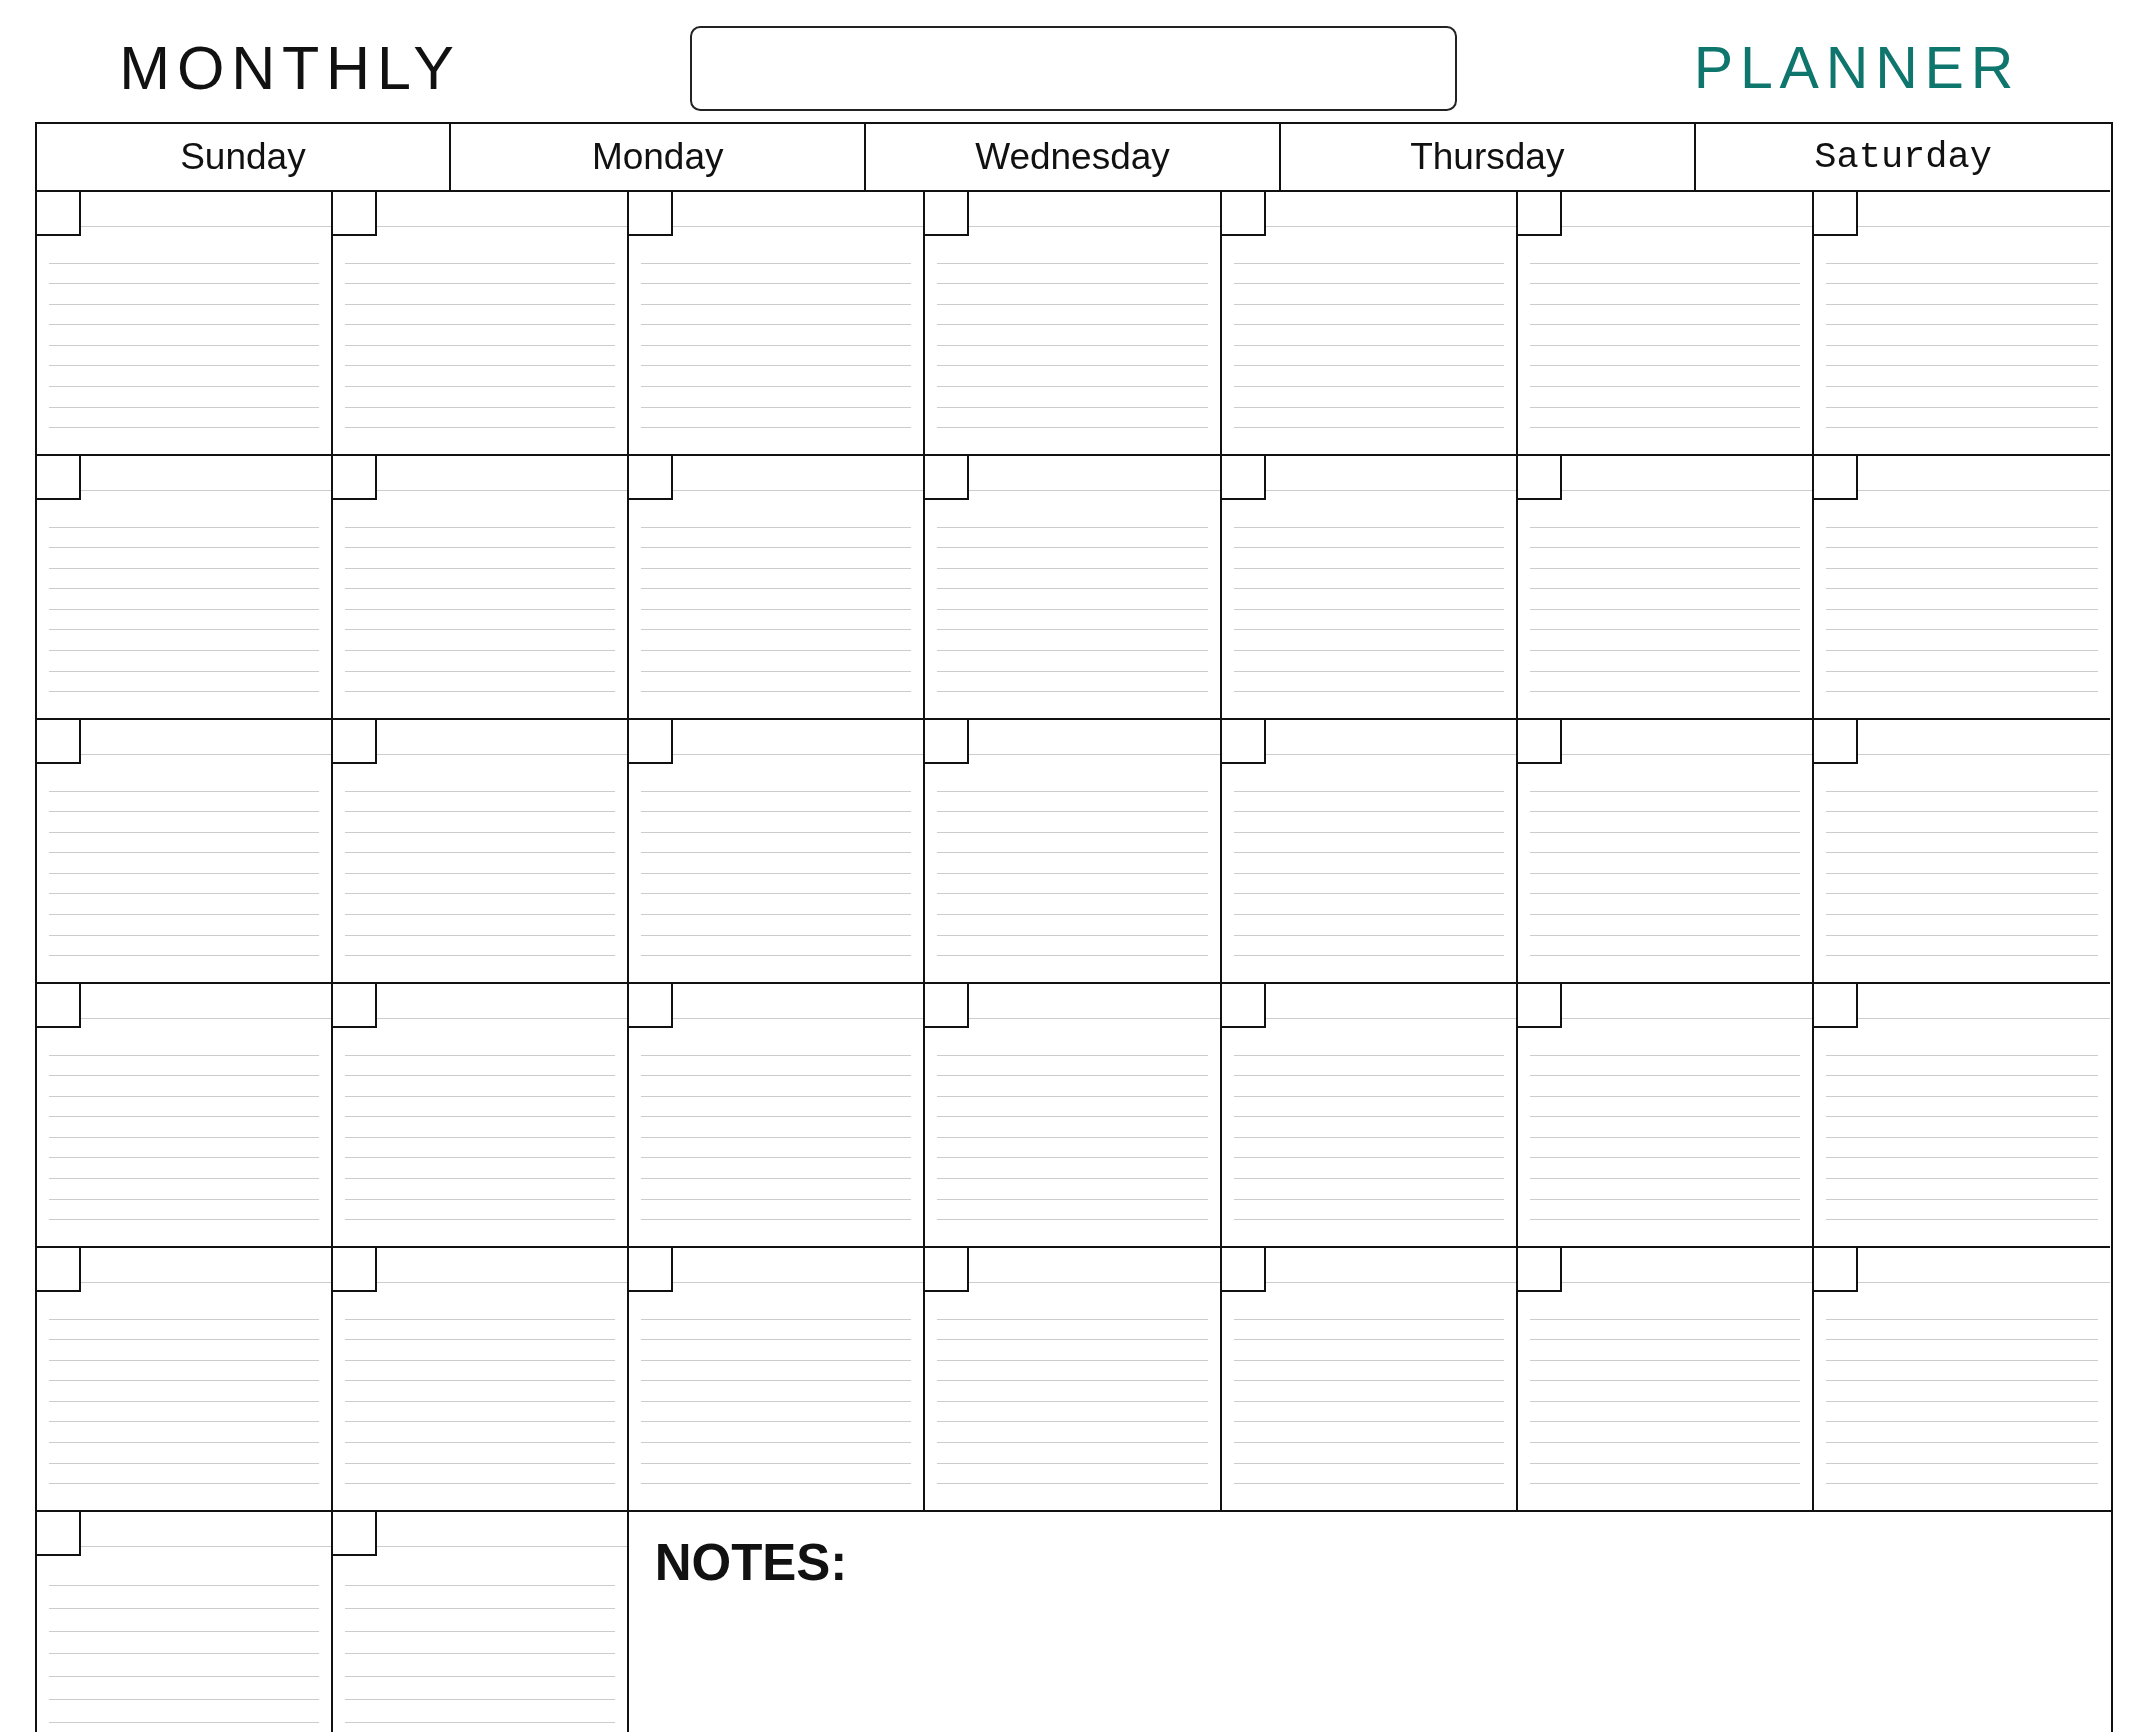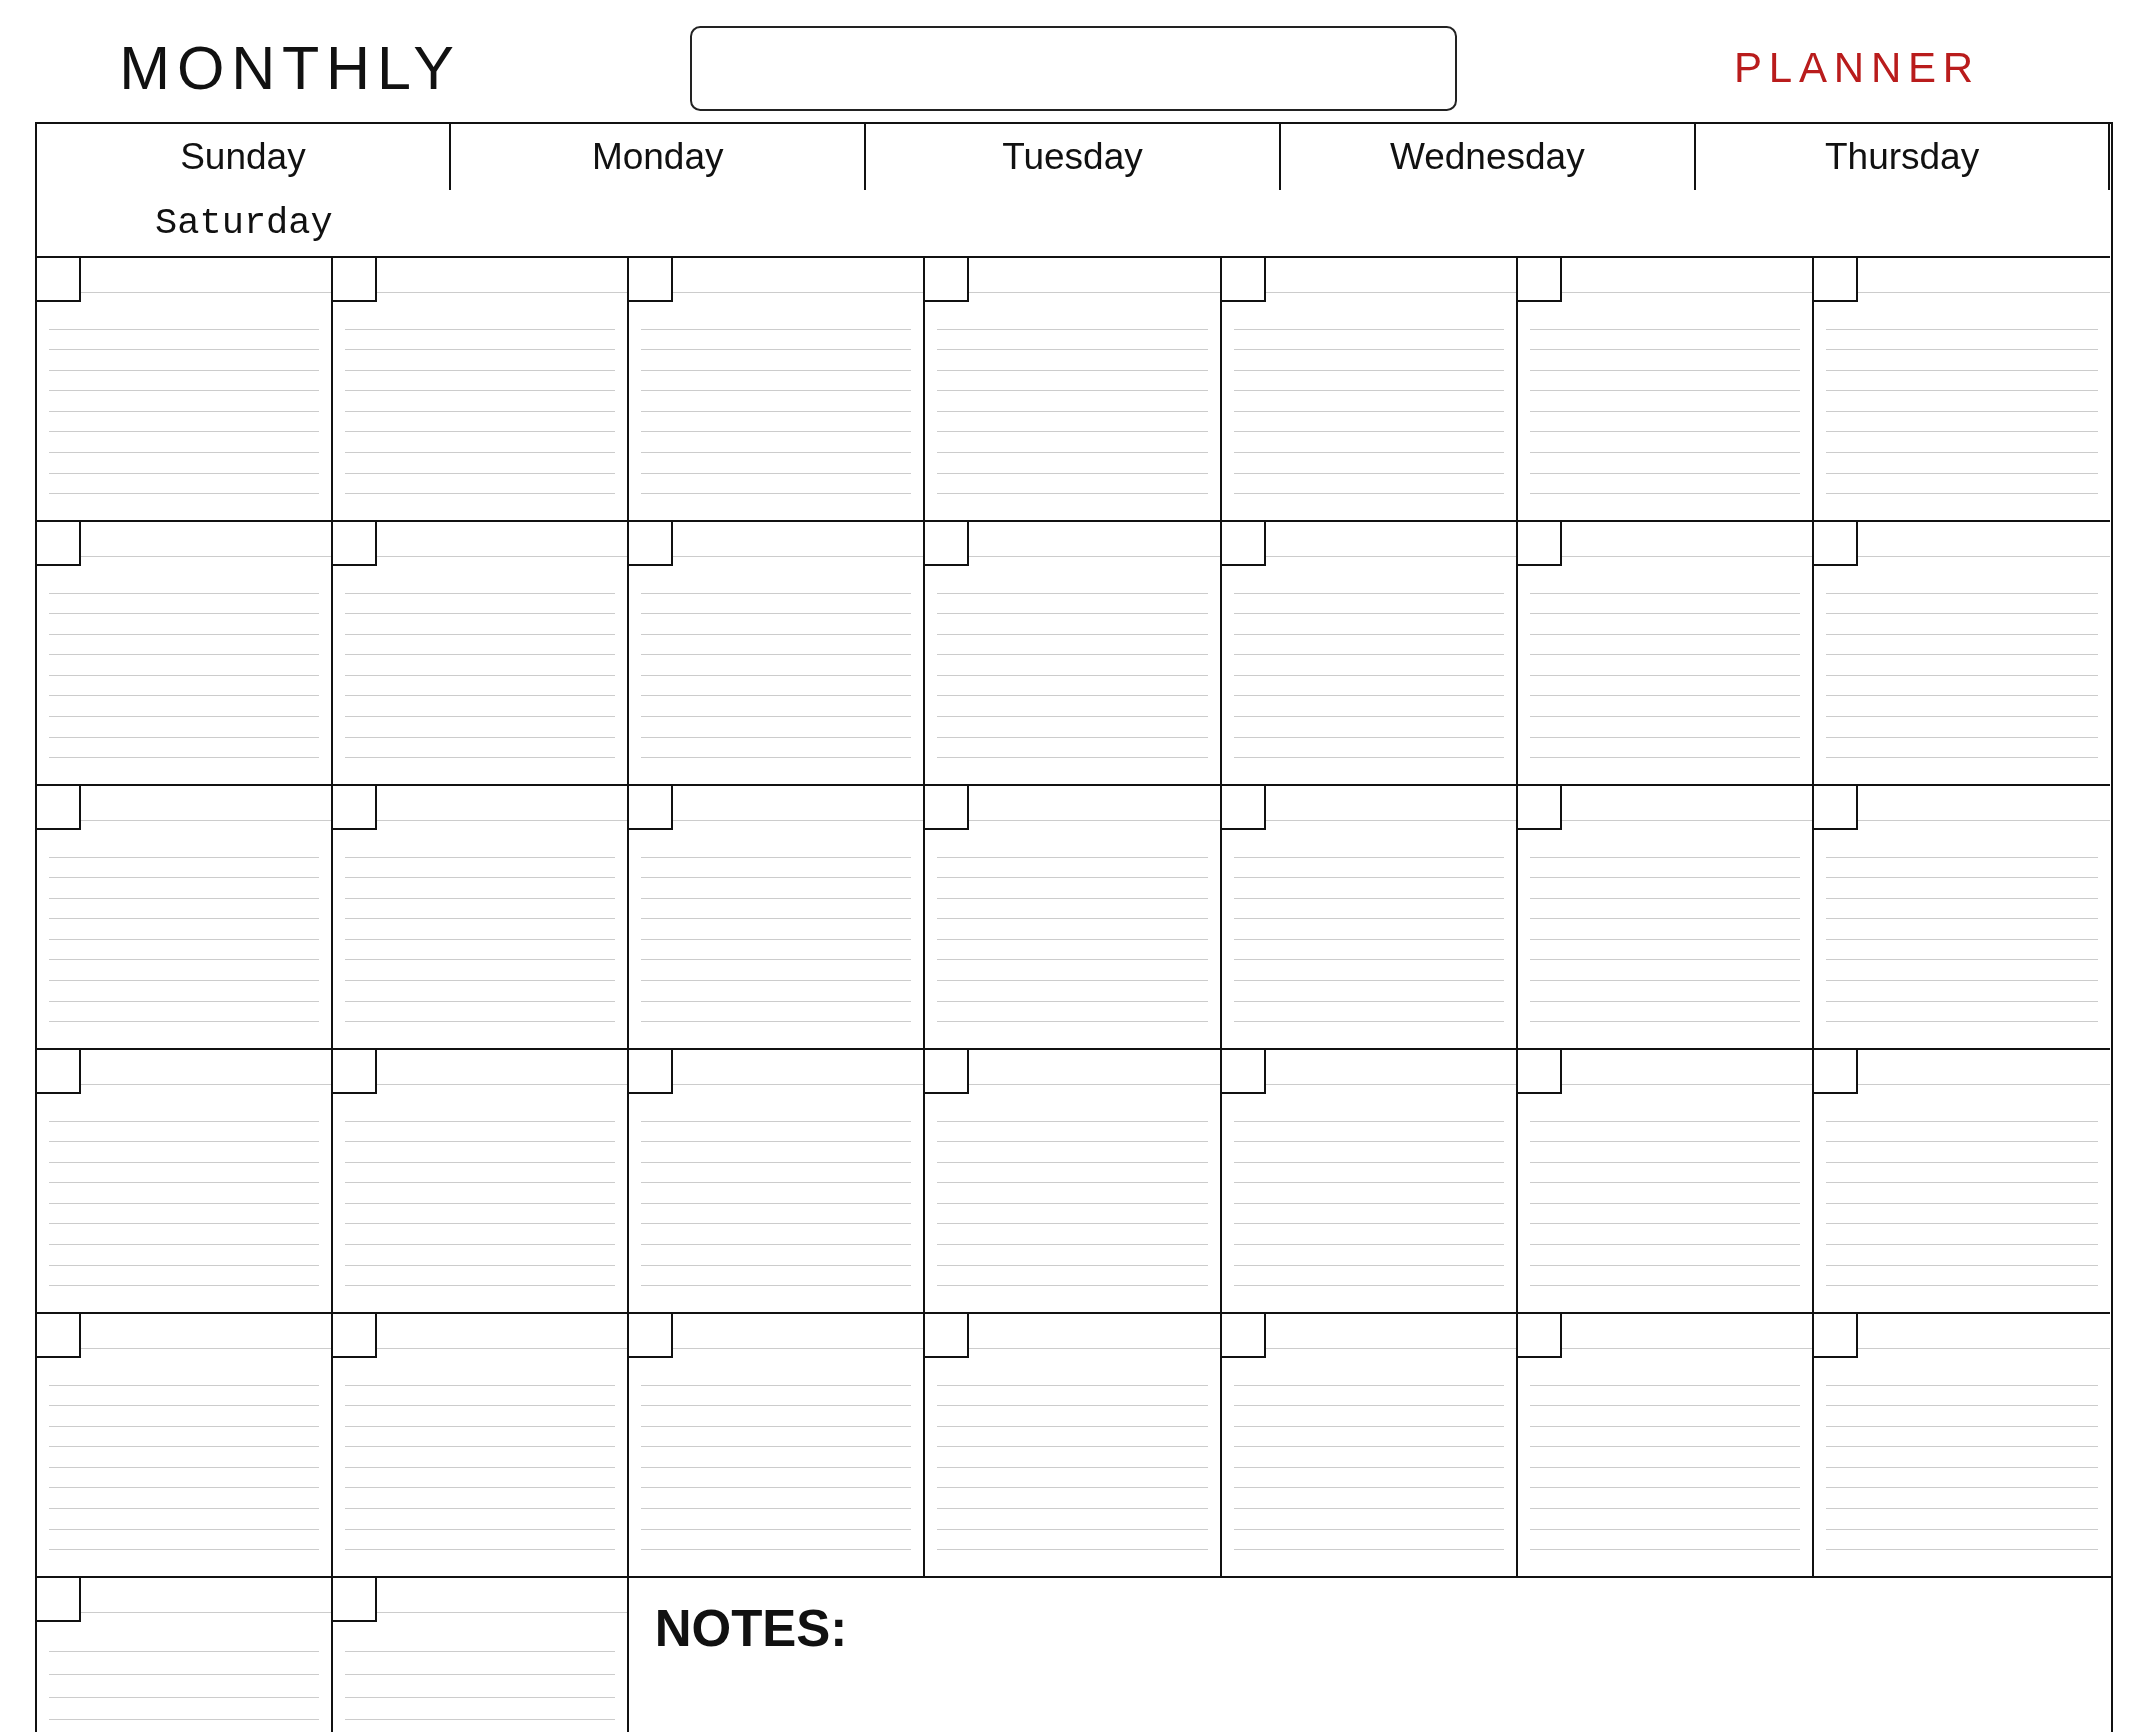--- a/index.html
+++ b/index.html
@@ -39,24 +39,24 @@
     .header-title-box {
       flex: 1;
       margin: 0 34px;
       border: 2.6px solid #222;
       border-radius: 10.2px;
       height: 85px;
       max-width: 767px;
     }
 
     .header-planner {
-      font-size: 42px;
+      font-size: 59px;
       font-weight: 400;
       letter-spacing: 6.8px;
-      color: #b91c1c;
+      color: #0f766e;
       width: 511px;
       text-align: center;
     }
 
     
     .day-headers {
       display: grid;
       grid-template-columns: repeat(5, 1fr);
       border-top: 2.6px solid #111;
       border-left: 2.6px solid #111;
@@ -152,21 +152,20 @@
 
   <div class="header">
     <div class="header-monthly">MONTHLY</div>
     <div class="header-title-box"></div>
     <div class="header-planner">PLANNER</div>
   </div>
 
   <div class="day-headers">
     <div class="day-header">Sunday</div>
     <div class="day-header">Monday</div>
-    <div class="day-header">Tuesday</div>
     <div class="day-header">Wednesday</div>
     <div class="day-header">Thursday</div>
     <div class="day-header">Saturday</div>
   </div>
 
   <div class="calendar-grid">
 
     <div class="day-cell">
       <div class="date-box"></div>
       <div style="position:absolute;top:34px;left:44px;right:0;border-bottom:1.3px solid #ccc;"></div>

